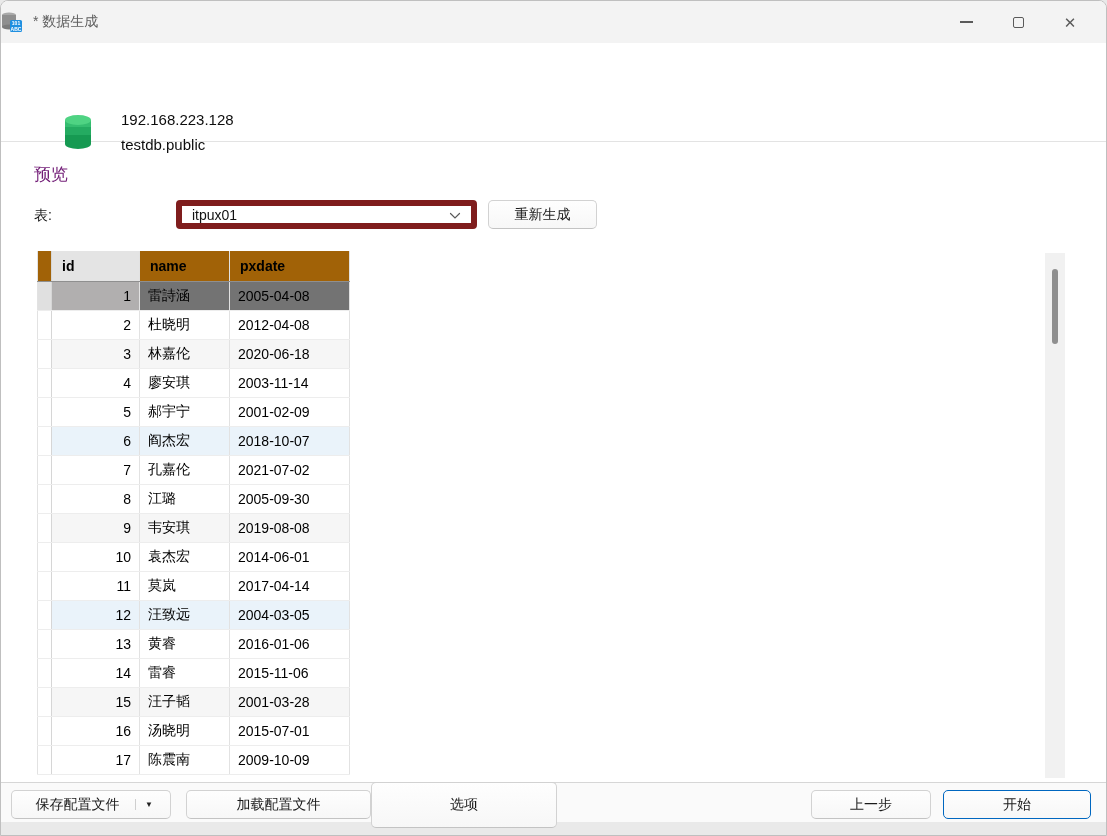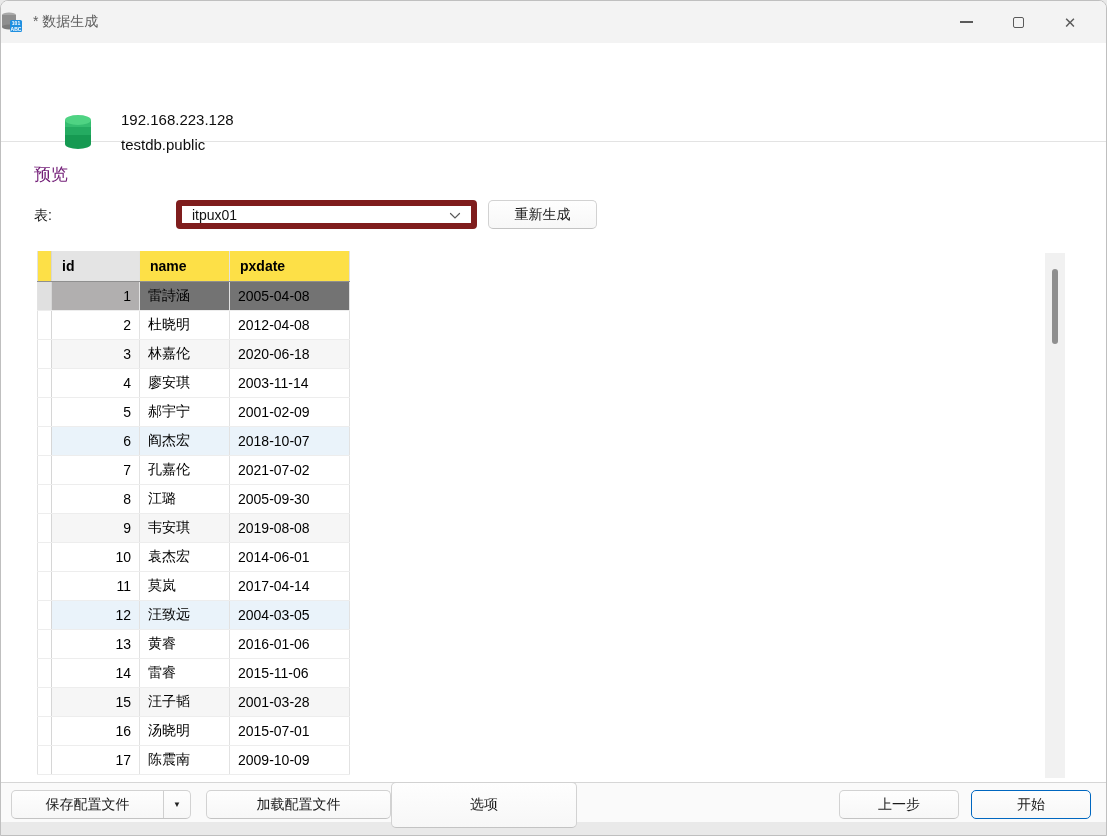--- a/index.html
+++ b/index.html
@@ -62,21 +62,21 @@
     position:absolute; left:36px; top:250px; width:1028px; height:527px;
     background:#fff;
   }
   table.grid { border-collapse:collapse; table-layout:fixed;padding-left:13px; }
   .grid col.c-sel { width:14px; }
   .grid col.c-id { width:88px; }
   .grid col.c-name { width:90px; }
   .grid col.c-date { width:120px; }
   .grid th {
     height:30px; font-size:14px; font-weight:bold; color:#000;
-    text-align:left; padding:0 0 0 10px; background:#fde047;
+    text-align:left; padding:0 0 0 10px; background:#a16207;
     border-bottom:1px solid #8f8f8f; border-right:1px solid #e2e2e2;
     white-space:nowrap;
   }
   .grid th.h-sel { padding:0; border-left:1px solid #e2e2e2; border-right:1px solid #d6d6d6; }
   .grid th.h-id { background:#e4e4e4; }
   .grid td {
     height:29px; font-size:14px; color:#000;
     border-bottom:1px solid #ededed; border-right:1px solid #e2e2e2;
     white-space:nowrap; overflow:hidden; padding:0 8px;
   }
@@ -101,28 +101,28 @@
   
   .footer {
     position:absolute; left:0; right:0; bottom:0; height:53px;
     background:#fafafa; border-top:1px solid #d6d6d6;
   }
   .footer .bottom-strip { position:absolute; left:0; right:0; bottom:0; height:13px; background:#e9e9e9; }
   .footer-row {
     position:absolute; top:7px; left:10px; right:15px; height:29px;
     display:flex; align-items:center;
   }
-  .split-btn { width:180px; height:29px; padding:0; overflow:hidden; }
+  .split-btn { width:160px; height:29px; padding:8px; overflow:hidden; }
   .split-main { flex:1; text-align:center; }
   .split-divider { width:1px; align-self:stretch; background:#cfcfcf; }
   .split-arrow { width:26px; display:flex; align-items:center; justify-content:center; font-size:8px; color:#222; }
   .load-btn { width:185px; height:29px; margin-left:15px; }
   .options-btn { width:186px; height:46px; margin-left:0; }
   .back-btn { width:120px; height:29px; margin-left:auto; }
-  .start-btn { width:120px; height:29px; margin-left:12px; border:1.5px solid #0067c0; }
+  .start-btn { width:148px; height:29px; margin-left:12px; border:1.5px solid #0067c0; }
 </style>
 </head>
 <body>
 
 <div class="window">
 
   <div class="titlebar">
     <span class="app-icon">
       <svg width="22" height="22" viewBox="0 0 22 22">
         <ellipse cx="8" cy="4" rx="7" ry="2.6" fill="#a9a9a9"></ellipse>

